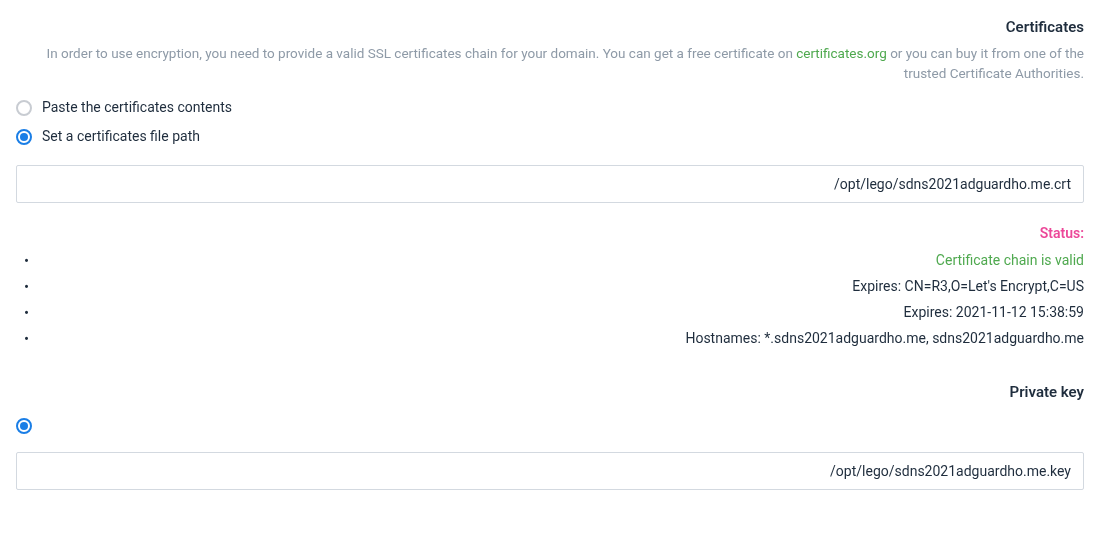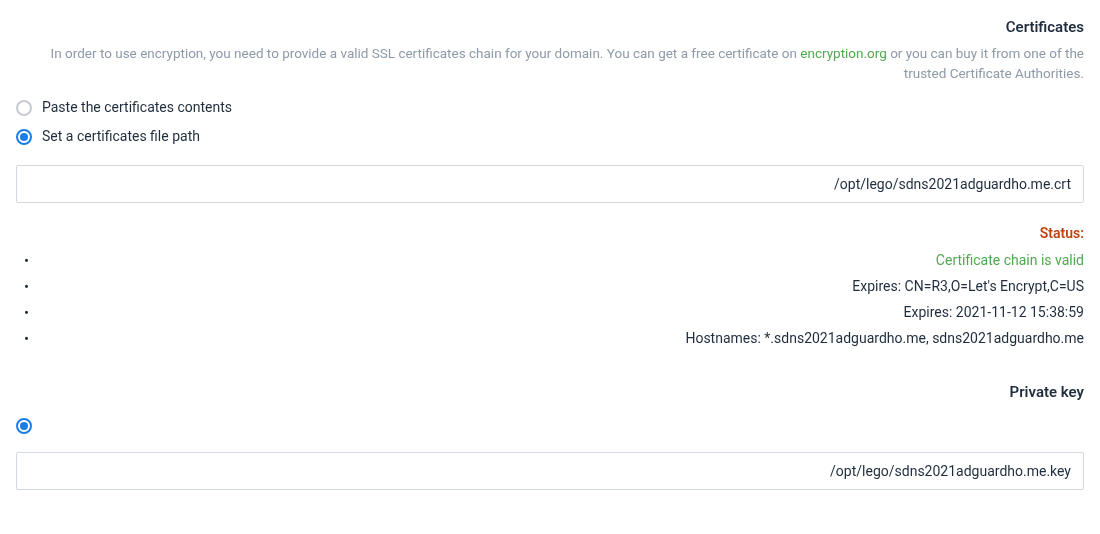--- a/index.html
+++ b/index.html
@@ -73,21 +73,21 @@
       font-size: 14px;
       color: #1f2d3d;
       margin-top: 10px;
       margin-bottom: 20px;
       font-family: inherit;
     }
     .status-label {
       font-weight: 600;
       font-size: 14px;
       margin-bottom: 6px;
-      color: #c2410c;
+      color: #ec4899;
     }
     .status-list {
       list-style: none;
       padding-left: 6px;
       margin-bottom: 26px;
     }
     .status-list li {
       position: relative;
       padding-left: 18px;
       margin-bottom: 5px;
@@ -108,21 +108,21 @@
     .section-spacer {
       height: 6px;
     }
   </style>
 </head>
 <body>
 
 <div>
   <div class="section-title">Certificates</div>
   <div class="section-desc">
-    <span>In order to use encryption, you need to provide a valid SSL certificates chain for your domain. You can get a free certificate on </span><a href="#">encryption.org</a><span> or you can buy it from one of the trusted Certificate Authorities.</span>
+    <span>In order to use encryption, you need to provide a valid SSL certificates chain for your domain. You can get a free certificate on </span><a href="#">certificates.org</a><span> or you can buy it from one of the trusted Certificate Authorities.</span>
   </div>
 
   <label class="radio-row">
     <input type="radio" name="cert-mode" class="radio-input" style="">
     <span class="radio-label">Paste the certificates contents</span>
   </label>
   <label class="radio-row">
     <input type="radio" name="cert-mode" class="radio-input" checked="" style="">
     <span class="radio-label">Set a certificates file path</span>
   </label>

